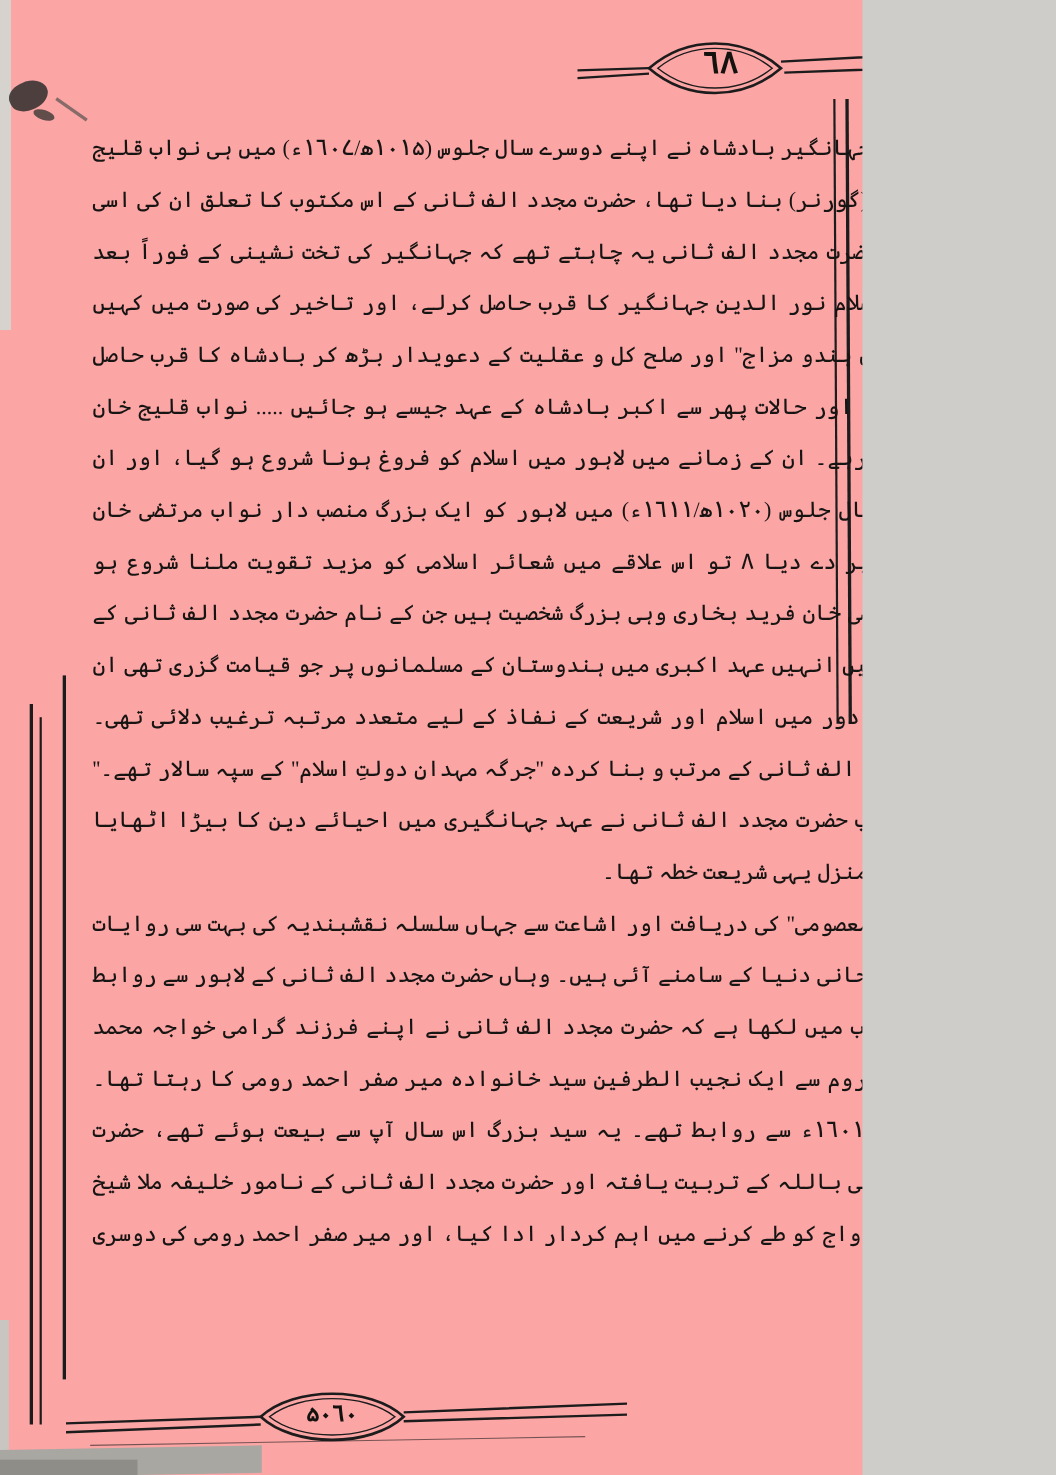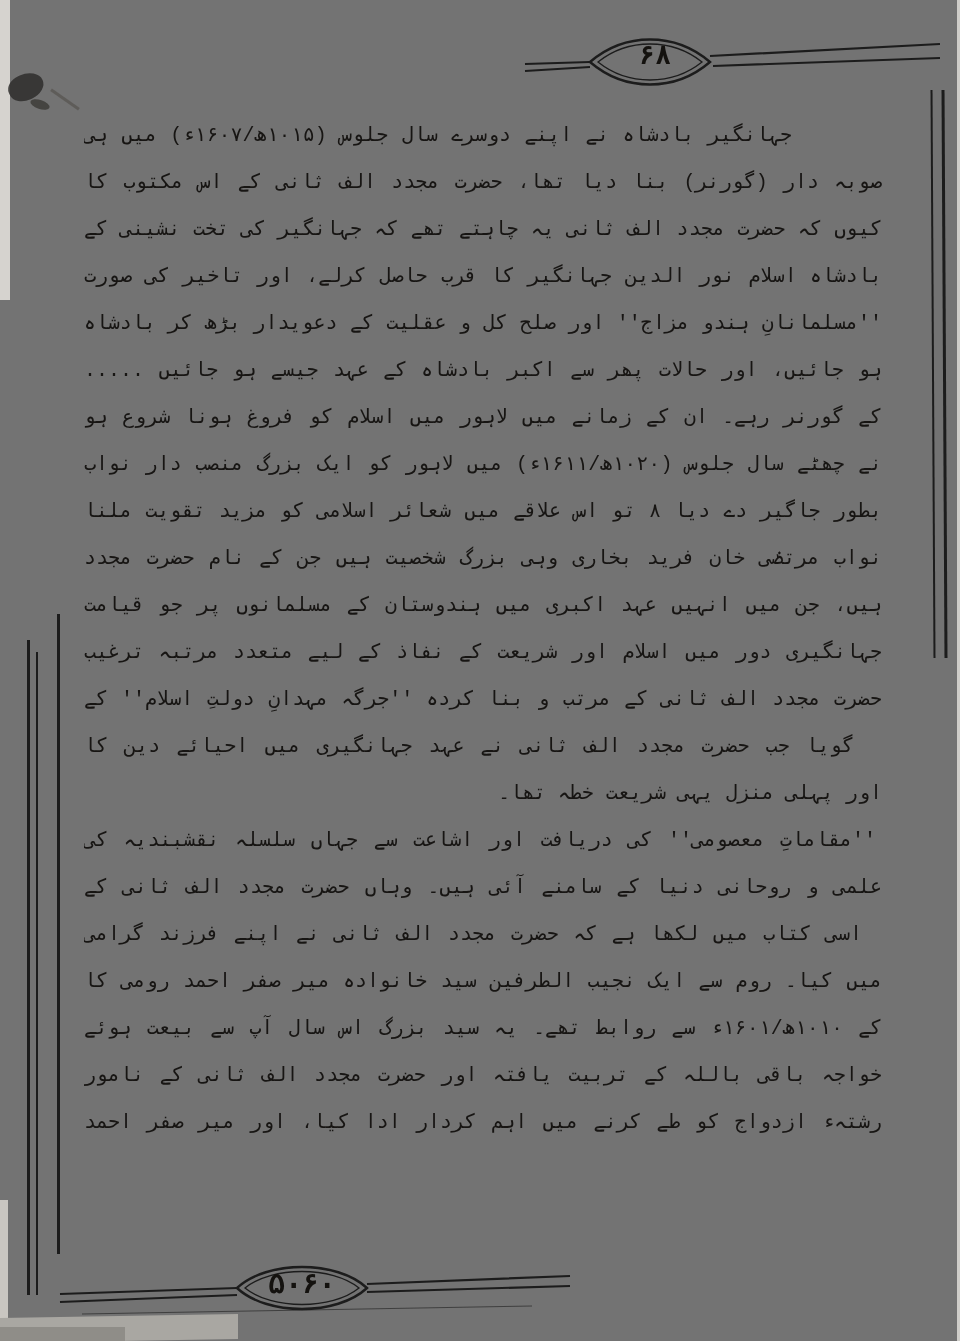--- a/index.html
+++ b/index.html
@@ -1,20 +1,20 @@
 <!DOCTYPE html>
 <html lang="ur"><head>
 <meta charset="utf-8">
 <style>
   * { margin:0; padding:0; box-sizing:border-box; }
   body { background:#cfcdc9; font-family:"DejaVu Sans", sans-serif; }
   .page {
-    position:relative; width:957px; height:1341px;
-    background:#737373; overflow:hidden;
-    font-family:Liberation Mono, monospace;
+    position:relative; width:784px; height:1341px;
+    background:#fca5a5; overflow:hidden;
+    font-family:Liberation Serif, serif;
   }
   
   .text-block {
     position:absolute; left:84px; top:112px; width:798px;
     direction:rtl;
   }
   .line {
     height:47px; line-height:47px; font-size:20px; color:#171513;
     text-align:justify; text-align-last:justify;
     overflow:hidden;
@@ -37,21 +37,21 @@
   .lb3 { left:57px; top:614px; width:3px;  height:640px; }
 
   
   .top-ornament { position:absolute; left:495px; top:26px; width:445px; height:72px; }
   .bottom-ornament { position:absolute; left:42px; top:1252px; width:545px; height:72px; }
   .cartouche-number {
     position:absolute; text-align:center; color:#14120f;
     font-weight:bold; direction:rtl;
   }
   .num-top { left:600px; top:41px; width:110px; font-size:27px; line-height:32px; }
-  .num-bottom { left:244px; top:1270px; width:116px; font-size:28px; line-height:32px; }
+  .num-bottom { left:244px; top:1270px; width:116px; font-size:20px; line-height:32px; }
 
   
   .artifact { position:absolute; }
   .a-scribble1 { left:8px; top:74px; width:36px; height:26px; background:#2e2d2b; border-radius:45% 55% 50% 50%; transform:rotate(-25deg); opacity:.85; }
   .a-scribble2 { left:30px; top:100px; width:20px; height:9px; background:#3a3835; border-radius:50%; transform:rotate(18deg); opacity:.8; }
   .a-scratch   { left:48px; top:98px; width:34px; height:3px; background:#55524e; transform:rotate(35deg); opacity:.7; }
   .a-edge-top  { left:0; top:0; width:10px; height:300px; background:#d6d3cf; }
   .a-edge-bottom { left:0; top:1200px; width:8px; height:141px; background:#c9c6c1; }
   .a-foot-band { left:0; top:1316px; width:238px; height:25px; background:#a9a7a2; transform:skewY(-1deg); }
   .a-foot-corner { left:0; top:1327px; width:125px; height:14px; background:#8f8d88; }

